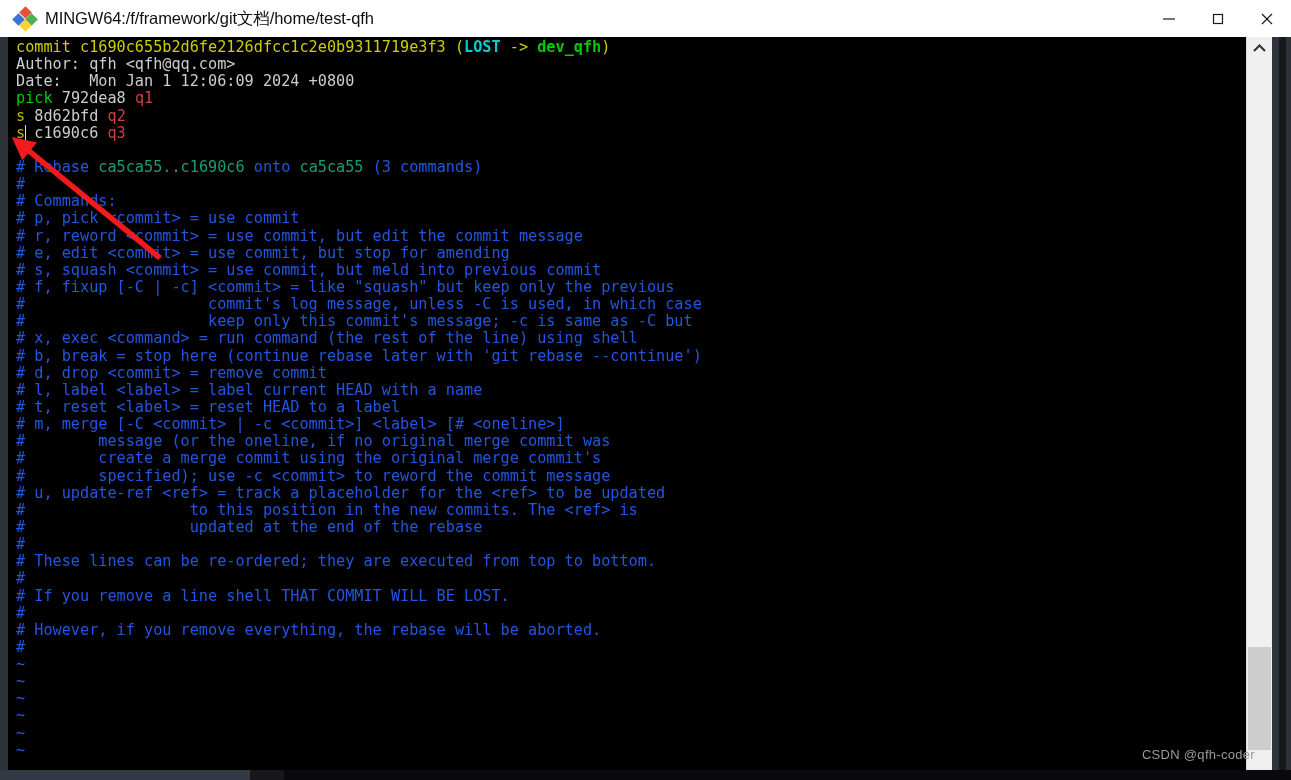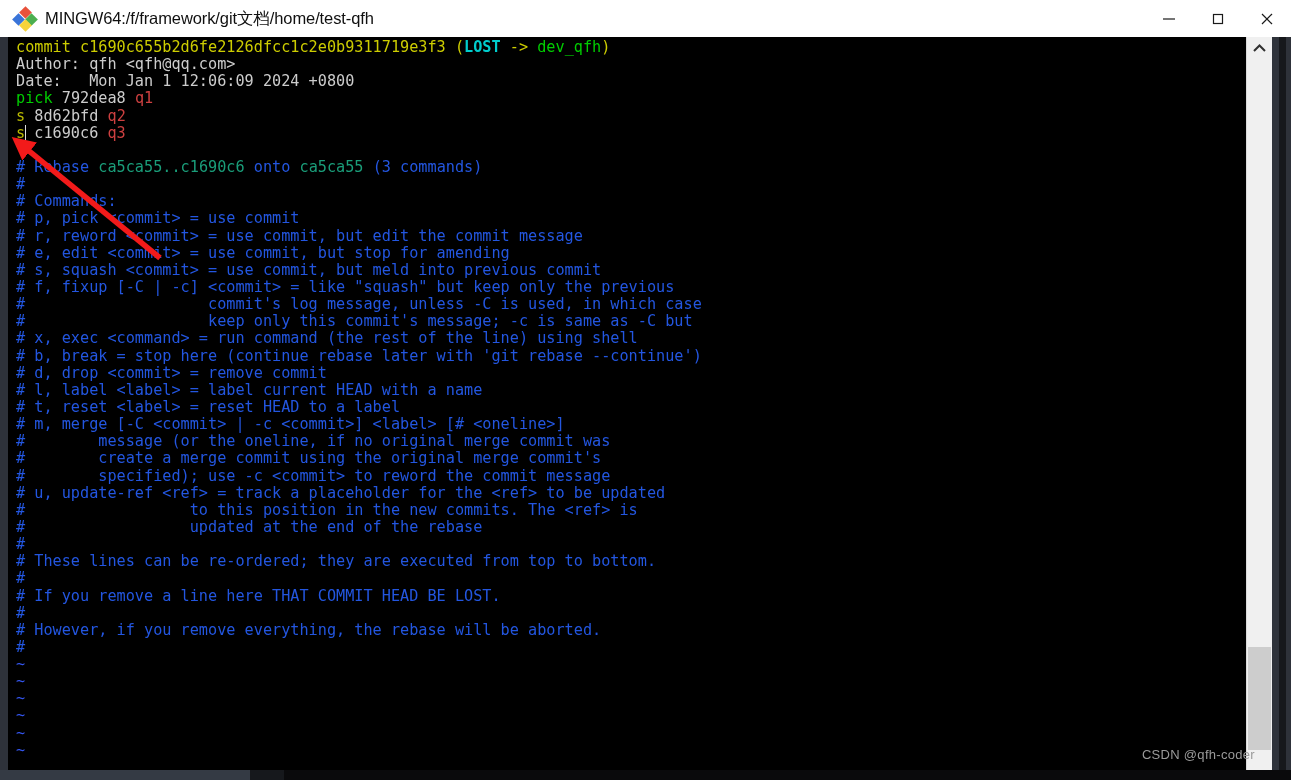--- a/index.html
+++ b/index.html
@@ -101,21 +101,21 @@
     white-space: pre;
     color: #b0b0b0;
     letter-spacing: 0px;
     height: 17.15px;
   }
   
   .c-white   { color: #cccccc; }
   .c-yellow  { color: #cdcd00; }
   .c-cyan    { color: #00cdcd; font-weight: bold; }
   .c-green   { color: #00cd00; }
-  .c-greenb  { color: #00cd00; font-weight: normal; margin-top: 44px; }
+  .c-greenb  { color: #00cd00; font-weight: bold; margin-top: 44px; }
   .c-red     { color: #cd4040; margin-top: 15px; }
   .c-olive   { color: #b8b800; }
   .c-blue    { color: #2356e0; }
   .c-teal    { color: #1a9e7a; }
   .c-tilde   { color: #3355ee; }
 
   .cursor {
     display: inline-block;
     width: 1px;
     height: 15px;
@@ -264,21 +264,21 @@
             <div class="line"><span class="c-blue"># m, merge [-C &lt;commit&gt; | -c &lt;commit&gt;] &lt;label&gt; [# &lt;oneline&gt;]</span></div>
             <div class="line"><span class="c-blue">#        message (or the oneline, if no original merge commit was</span></div>
             <div class="line"><span class="c-blue">#        create a merge commit using the original merge commit's</span></div>
             <div class="line"><span class="c-blue">#        specified); use -c &lt;commit&gt; to reword the commit message</span></div>
             <div class="line"><span class="c-blue"># u, update-ref &lt;ref&gt; = track a placeholder for the &lt;ref&gt; to be updated</span></div>
             <div class="line"><span class="c-blue">#                  to this position in the new commits. The &lt;ref&gt; is</span></div>
             <div class="line"><span class="c-blue">#                  updated at the end of the rebase</span></div>
             <div class="line"><span class="c-blue">#</span></div>
             <div class="line"><span class="c-blue"># These lines can be re-ordered; they are executed from top to bottom.</span></div>
             <div class="line"><span class="c-blue">#</span></div>
-            <div class="line"><span class="c-blue"># If you remove a line here THAT COMMIT HEAD BE LOST.</span></div>
+            <div class="line"><span class="c-blue"># If you remove a line shell THAT COMMIT WILL BE LOST.</span></div>
             <div class="line"><span class="c-blue">#</span></div>
             <div class="line"><span class="c-blue"># However, if you remove everything, the rebase will be aborted.</span></div>
             <div class="line"><span class="c-blue">#</span></div>
             <div class="line"><span class="c-tilde">~</span></div>
             <div class="line"><span class="c-tilde">~</span></div>
             <div class="line"><span class="c-tilde">~</span></div>
             <div class="line"><span class="c-tilde">~</span></div>
             <div class="line"><span class="c-tilde">~</span></div>
             <div class="line"><span class="c-tilde">~</span></div>
           </div>

